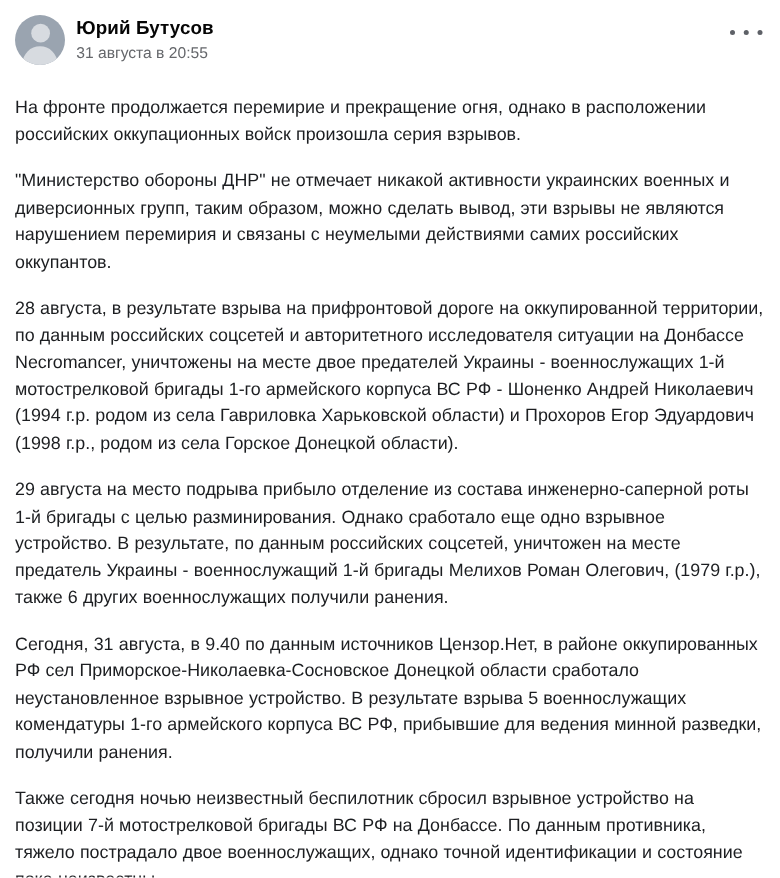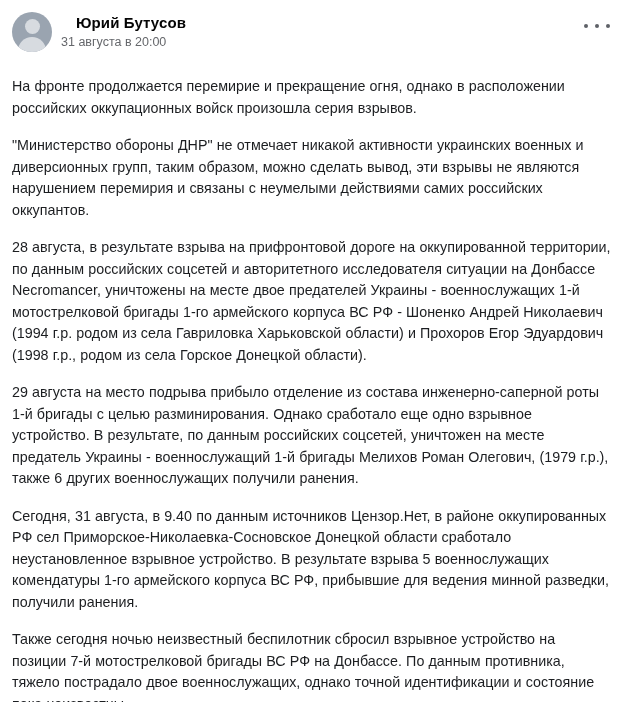--- a/index.html
+++ b/index.html
@@ -59,21 +59,20 @@
     flex-direction: column;
     justify-content: center;
     padding-top: 1px;
   }
   .author {
     font-size: 15px;
     font-weight: bold;
     color: #050505;
     line-height: 19px;
     letter-spacing: 0.1px;
-    margin-left: 15px;
   }
   .meta {
     font-size: 12.5px;
     color: #65676b;
     line-height: 17px;
     margin-top: 2px;
   }
   .menu-btn {
     position: absolute;
     right: 14px;
@@ -112,21 +111,21 @@
 
 <div class="post">
 
   <div class="post-header">
     <div class="avatar">
       <span class="head"></span>
       <span class="body"></span>
     </div>
     <div class="header-text">
       <div class="author">Юрий Бутусов</div>
-      <div class="meta">31 августа в 20:00</div>
+      <div class="meta">31 августа в 20:55</div>
     </div>
     <div class="menu-btn">
       <i></i>
       <i></i>
       <i></i>
     </div>
   </div>
 
   <div class="post-body">
     <p class="para">На фронте продолжается перемирие и прекращение огня, однако в расположении российских оккупационных войск произошла серия взрывов.</p>

